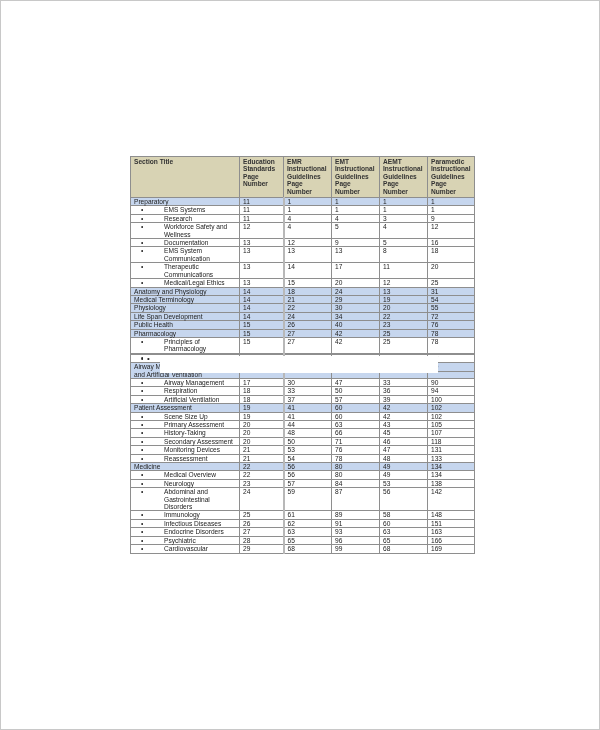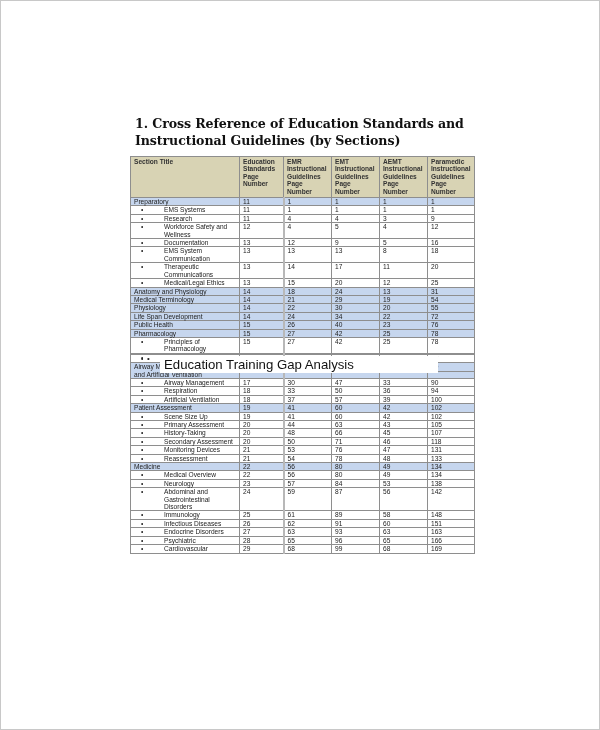--- a/index.html
+++ b/index.html
@@ -17,21 +17,20 @@
   td.c1 { border-right:2px solid #b8b8b8 !important; }
   .overlay { position:absolute; left:159px; top:355px; width:278px; height:17px; background:#fff; }
   .overlay-text { position:absolute; left:163px; top:356px; font-size:13.2px; color:#111; font-family:"Liberation Sans", sans-serif; white-space:nowrap; }
   .overlay-bullet { position:absolute; left:146px; top:353px; font-size:8px; color:#222; }
   .overlay-line { position:absolute; left:437px; top:370px; width:36px; height:1px; background:#8e8e8e; }
 </style>
 </head>
 <body>
 
 <div class="page">
-  <div class="title">1. Cross Reference of Education Standards and Instructional Guidelines (by Sections)</div>
 
   <table class="xref">
     <colgroup>
         <col class="c0">
         <col class="c1">
         <col class="c2">
         <col class="c3">
         <col class="c4">
         <col class="c5">
       </colgroup>
@@ -421,15 +420,14 @@
           <td>68</td>
           <td>99</td>
           <td>68</td>
           <td>169</td>
         </tr>
       </tbody>
   </table>
 
   <div class="overlay"></div>
   <div class="overlay-bullet">•</div>
-  <div class="overlay-text">Education Training Gap Analysis</div>
   <div class="overlay-line"></div>
 </div>
 
 </body></html>

